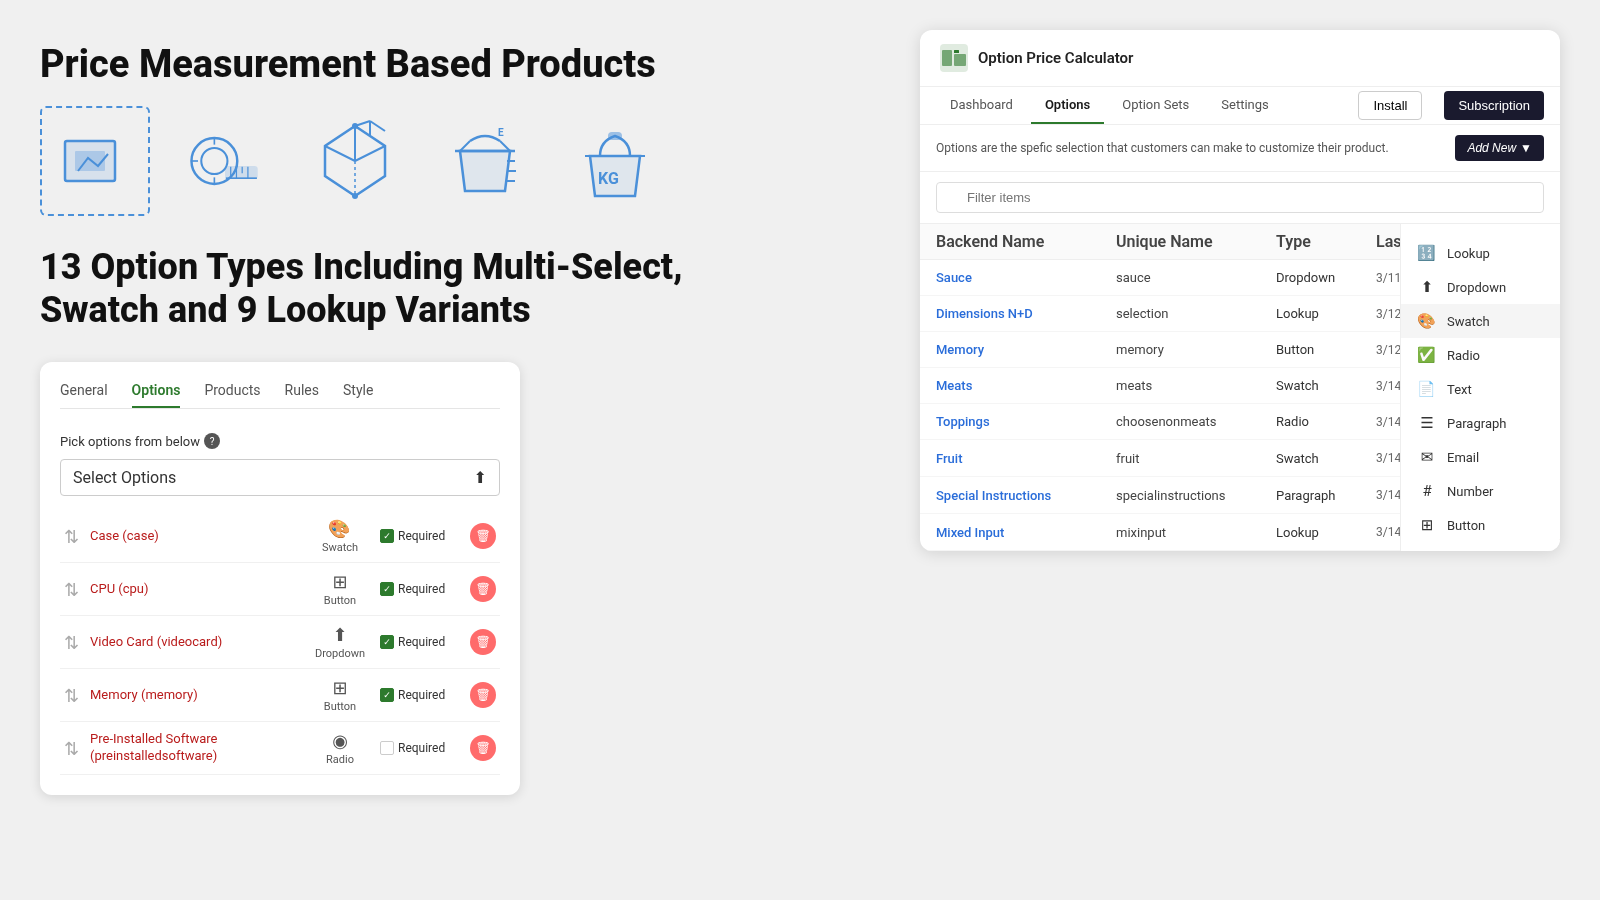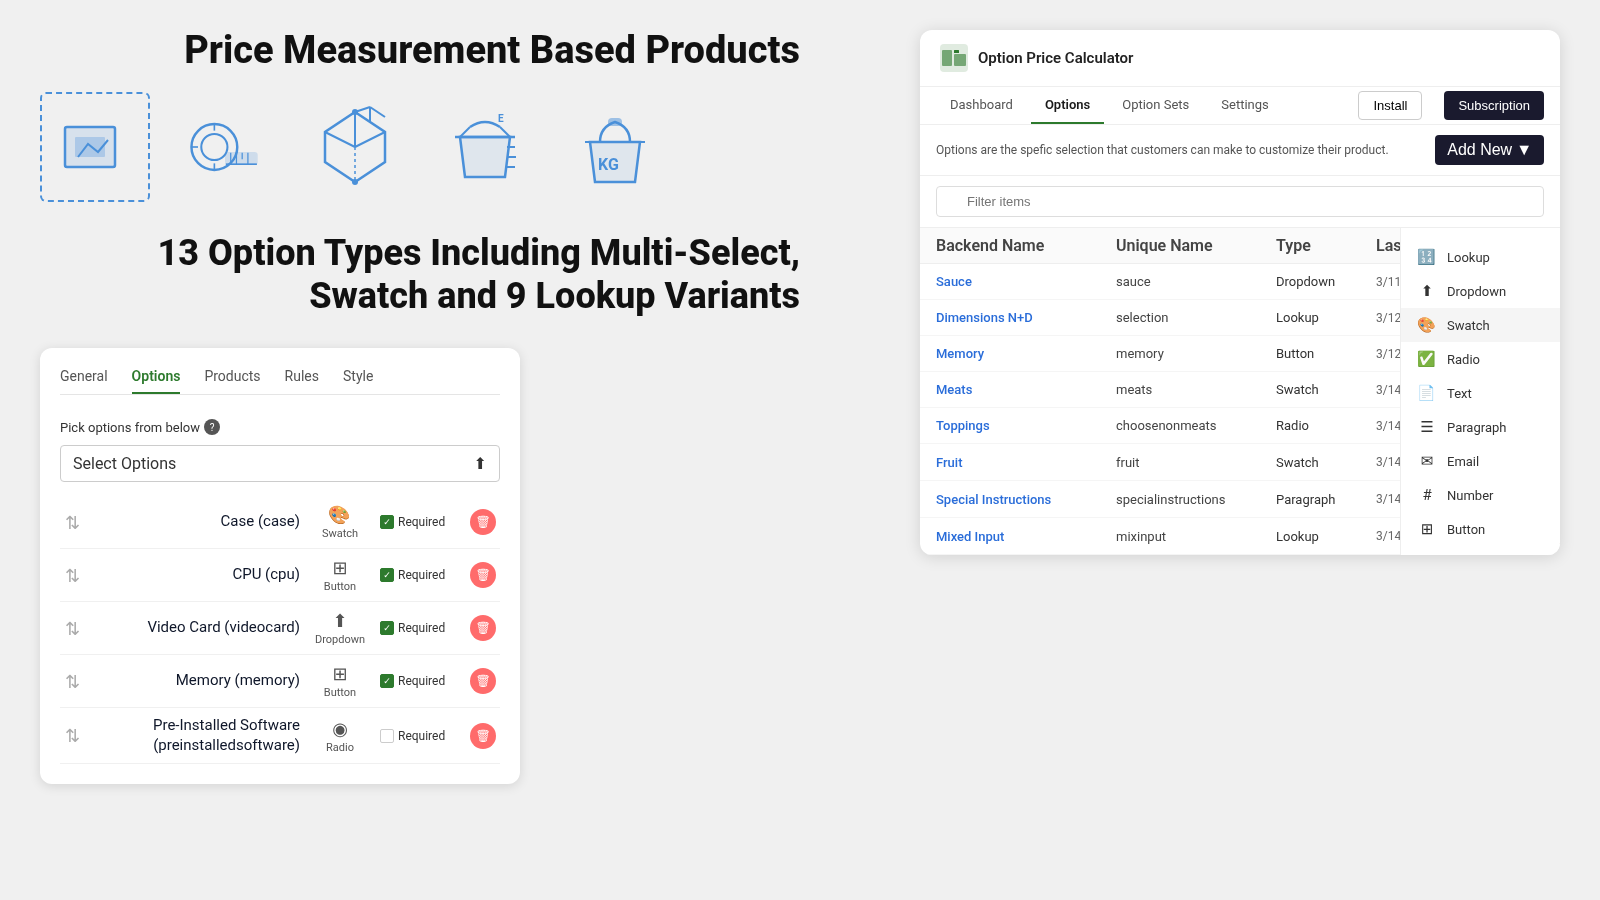--- a/index.html
+++ b/index.html
@@ -10,23 +10,22 @@
       height: 900px;
       overflow: hidden;
       display: flex;
       align-items: center;
       justify-content: center;
     }
     
     .left-section {
       position: absolute;
       left: 40px;
-      top: 30px;
+      top: 44px;
       width: 760px;
-      text-align: right;
     }
     .main-title {
       font-size: 38px;
       font-weight: 800;
       color: #111;
       margin-bottom: 20px;
       line-height: 1.1;
     }
     .icon-row {
       display: flex;
@@ -123,22 +122,22 @@
       gap: 10px;
     }
     .drag-handle {
       color: #aaa;
       font-size: 18px;
       cursor: grab;
       width: 16px;
     }
     .option-name {
       flex: 1;
-      font-size: 15px;
-      color: #0f172a;
+      font-size: 13px;
+      color: #b91c1c;
       line-height: 1.3;
     }
     .option-type-label {
       font-size: 11px;
       color: #555;
       display: flex;
       flex-direction: column;
       align-items: center;
       gap: 2px;
       width: 60px;
@@ -259,25 +258,26 @@
       justify-content: space-between;
       align-items: center;
       border-bottom: 1px solid #eee;
     }
     .add-new-btn {
       background: #1a1a2e;
       color: #fff;
       border: none;
       border-radius: 4px;
       padding: 6px 12px;
-      font-size: 16px;
+      font-size: 12px;
       cursor: pointer;
       display: flex;
       align-items: center;
       gap: 4px;
+      font-style: italic;
     }
     .filter-bar {
       padding: 10px 16px;
       border-bottom: 1px solid #eee;
     }
     .filter-input {
       width: 100%;
       border: 1px solid #ddd;
       border-radius: 4px;
       padding: 7px 12px 7px 30px;

